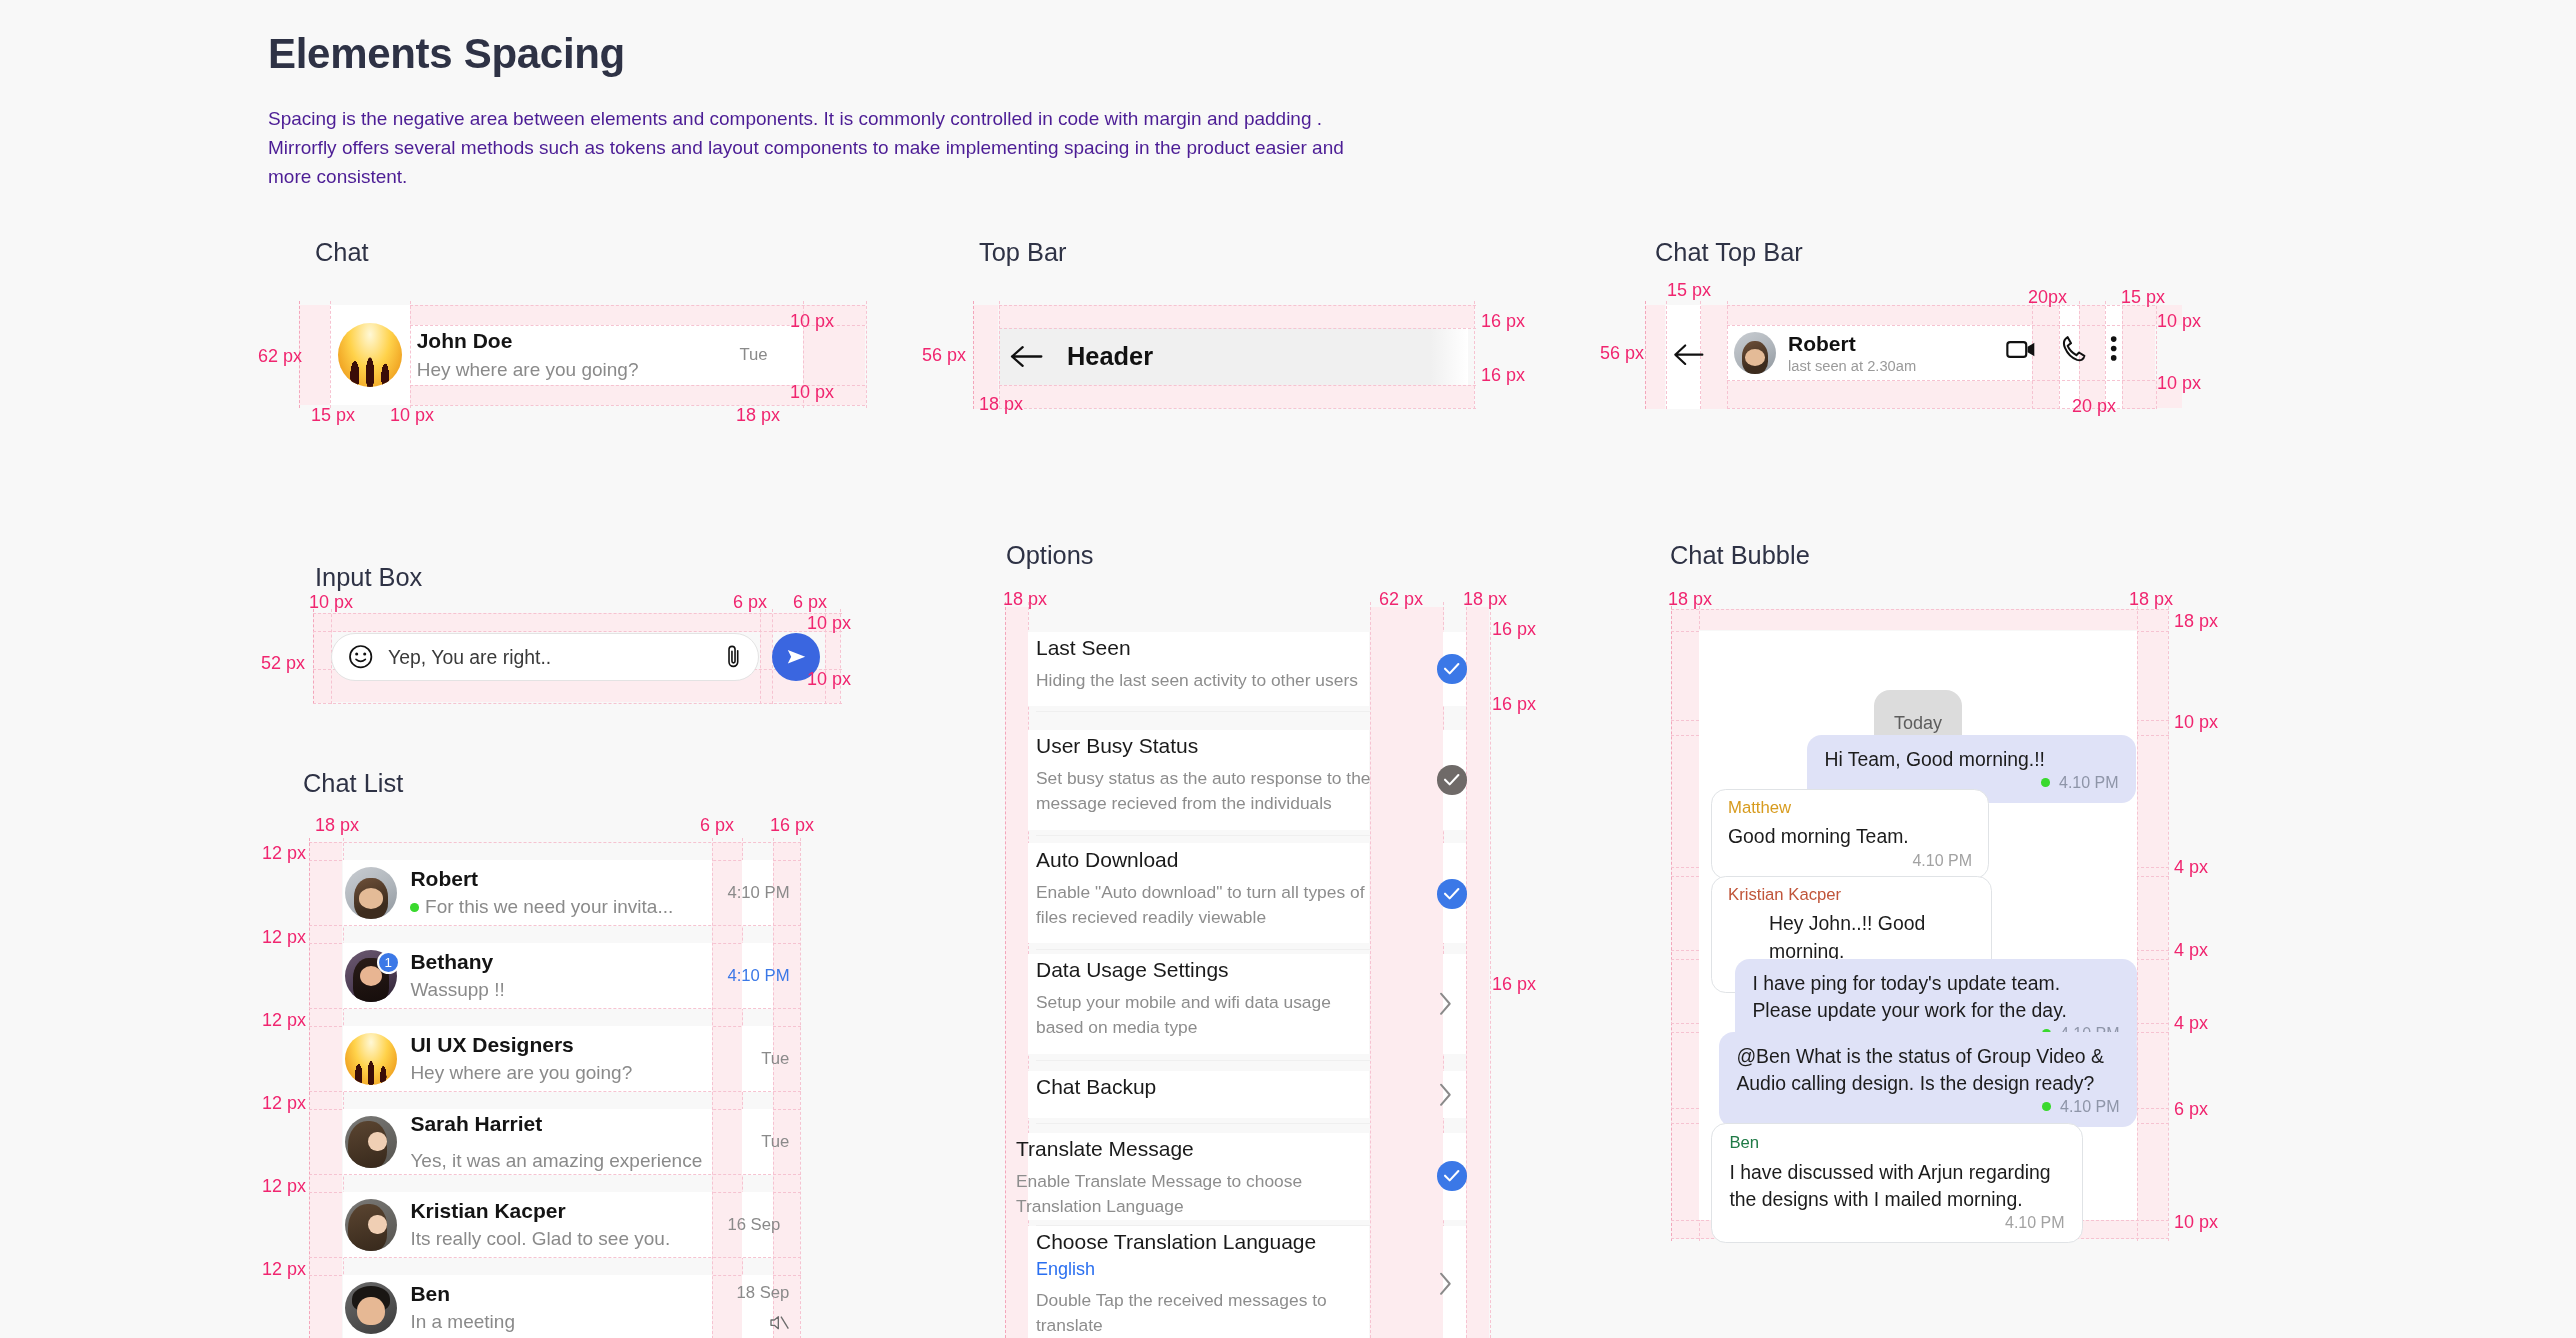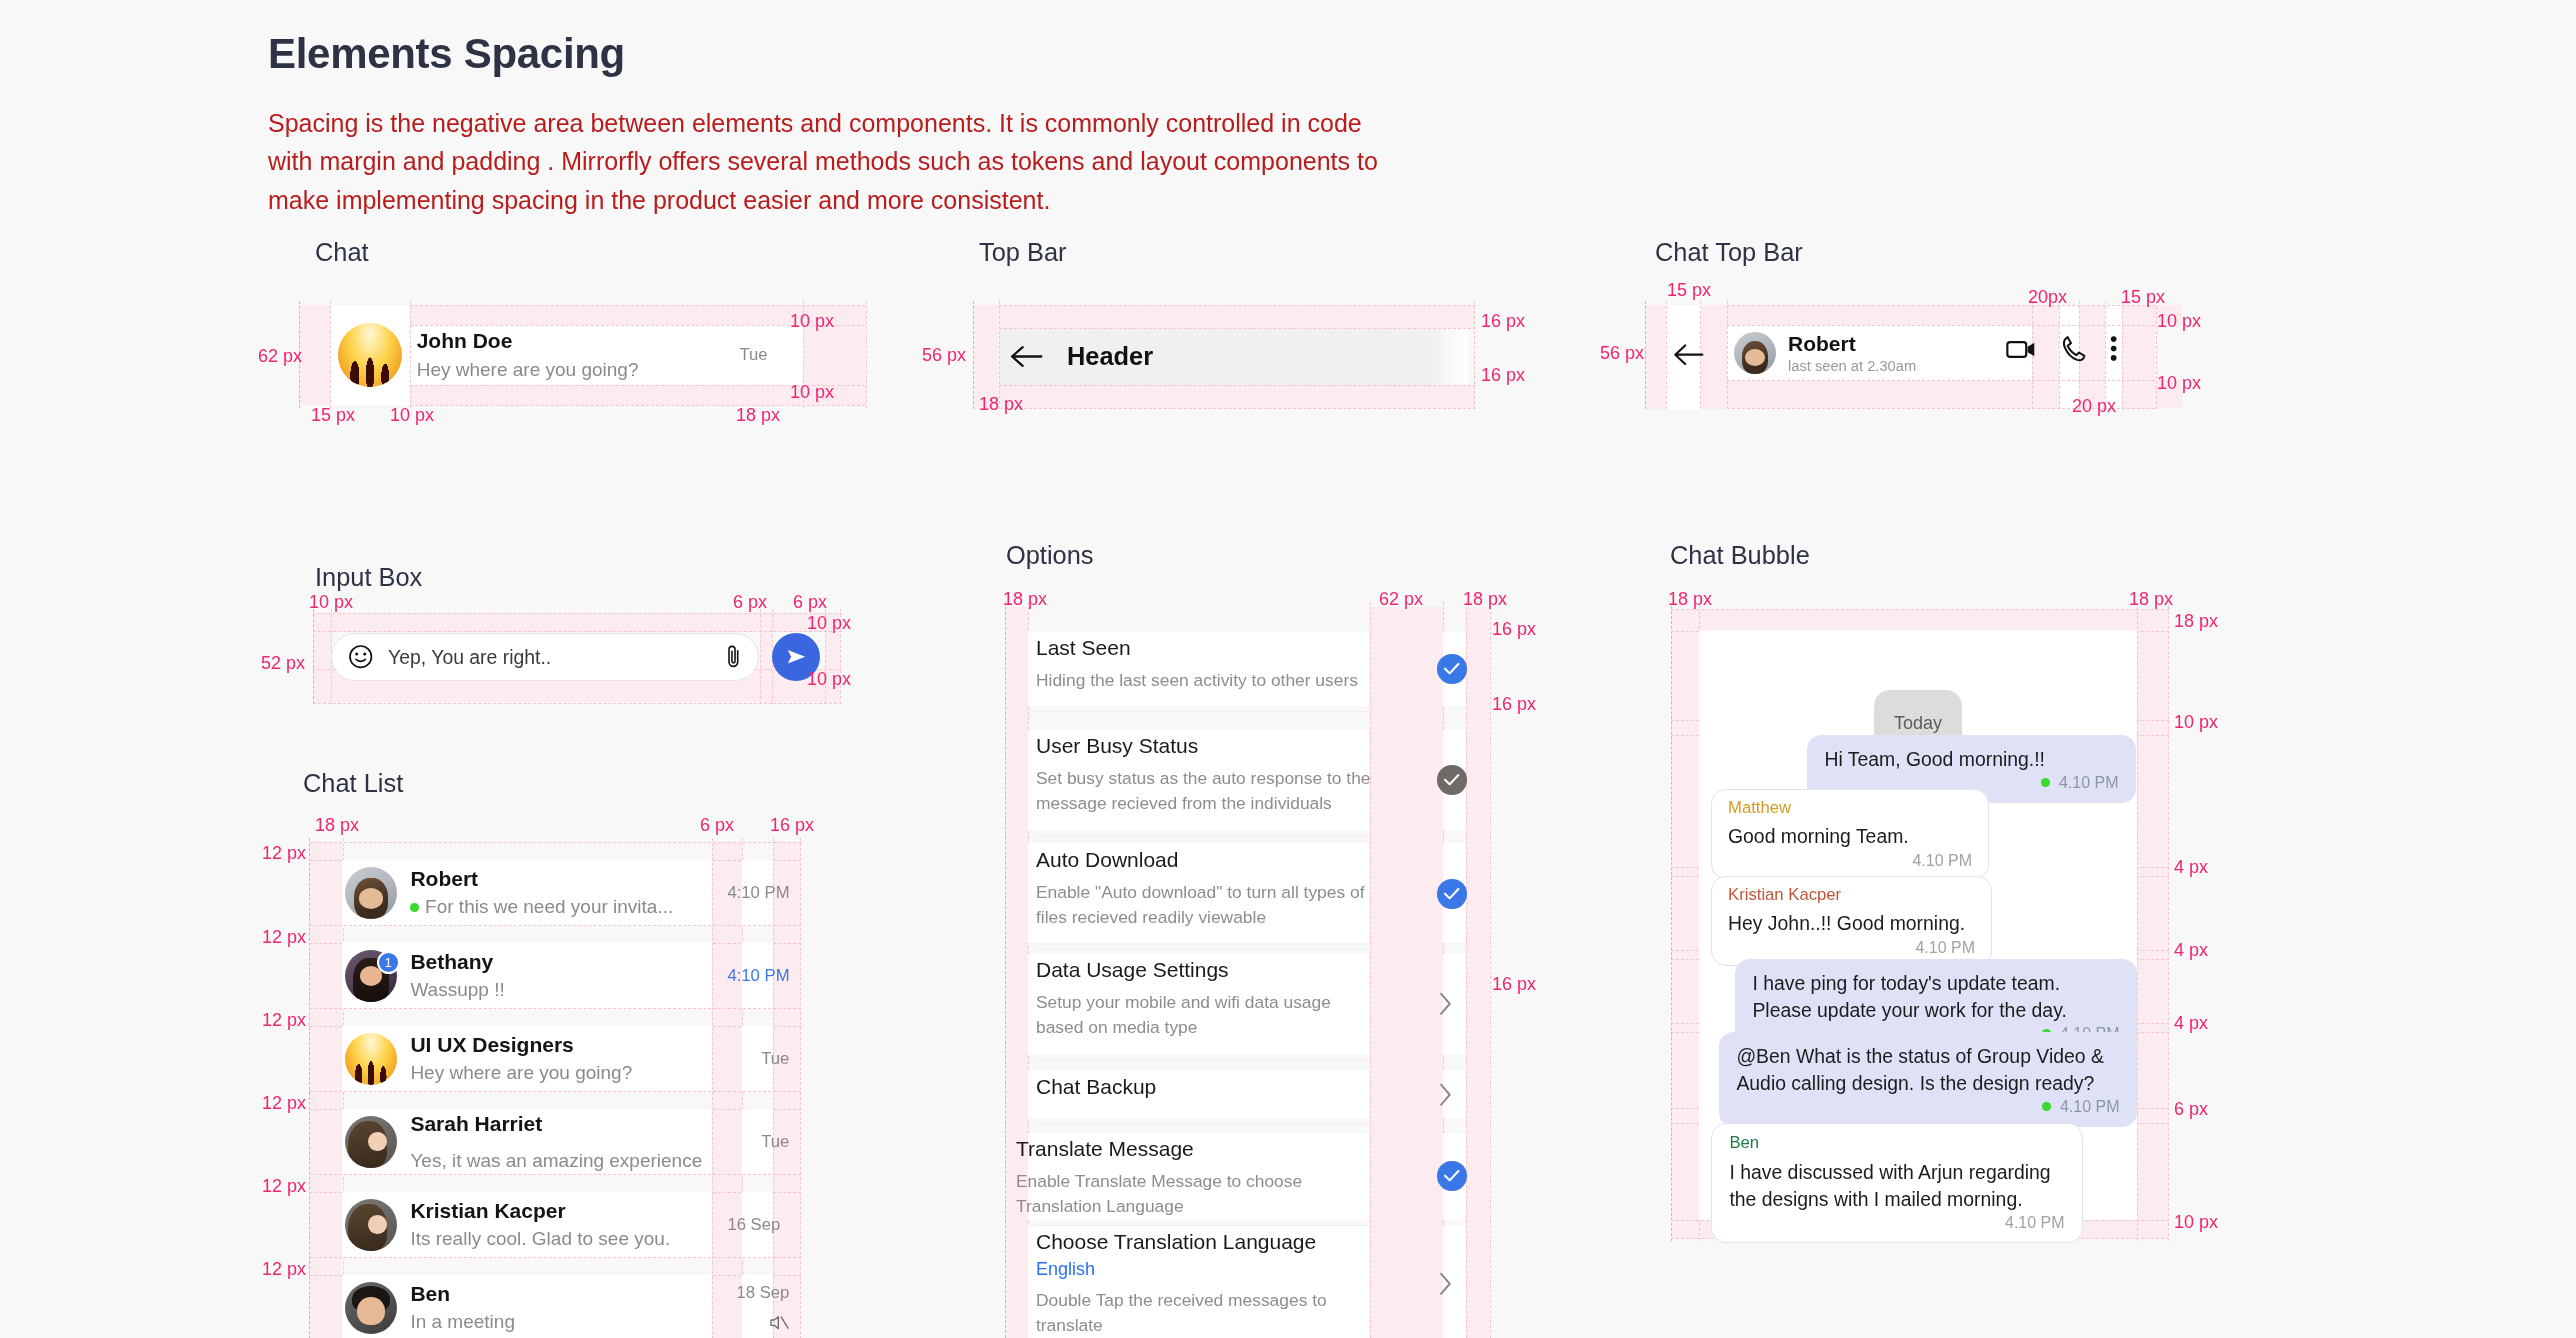--- a/index.html
+++ b/index.html
@@ -11,22 +11,22 @@
   }
   .page { position: relative; width: 2576px; height: 1339px; }
 
   
   .intro { position: absolute; left: 268px; top: 31px; width: 1138px; }
   .page-title {
     font-size: 42px; font-weight: bold; color: #2e3245;
     letter-spacing: -0.3px; line-height: 1.1;
   }
   .page-desc {
-    margin-top: 27px; font-size: 25px; line-height: 1.53;
-    color: #b91c1c; max-width: 1111px;
+    margin-top: 27px; font-size: 19px; line-height: 1.53;
+    color: #4c1d95; max-width: 1111px;
   }
 
   
   .section { position: absolute; }
   .section-title {
     font-size: 25.4px; color: #2e3245; font-weight: 500;
     margin-bottom: 0; white-space: nowrap;
   }
 
   
@@ -642,21 +642,21 @@
        <div class="bub-text" style="flex:1;">Good morning Team.</div>
      </div>
      <div style="text-align:right; margin-top:1.3px;">
        
        <span class="bub-time grey">4.10 PM</span>
      </div>
       </div>
       <div class="bub bub-in" style="left: 1711px; top: 876px; width: 281px; min-height: 67px; padding: 8px 16px;">
         <div class="bub-sender" style="color:#c0553a">Kristian Kacper</div>
      <div style="display:flex; align-items:flex-end; margin-top:5.4px;">
-       <div class="bub-text" style="flex:1;">Hey John..!! Good morning.</div>
+       <div class="bub-text" style="flex:1;margin-left:41px;">Hey John..!! Good morning.</div>
      </div>
      <div style="text-align:right; margin-top:1.3px;">
        
        <span class="bub-time grey">4.10 PM</span>
      </div>
       </div>
       <div class="bub bub-out" style="left: 1735px; top: 959px; width: 402px; min-height: 64px; padding: 10.7px 17.4px;">
      <div style="display:flex; align-items:flex-end; ">
        <div class="bub-text" style="flex:1;">I have ping for today's update team. Please update your work for the day.</div>
      </div>

